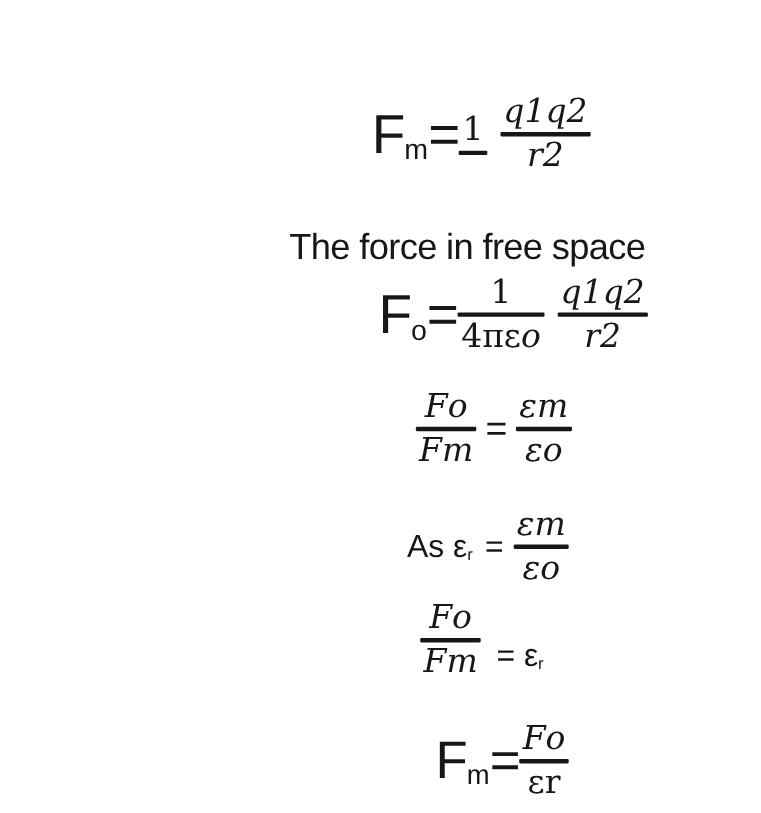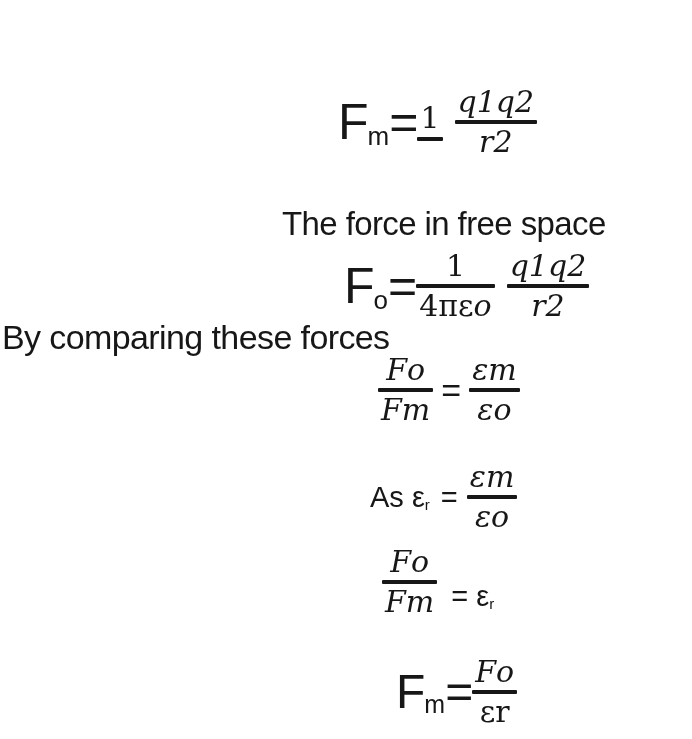--- a/index.html
+++ b/index.html
@@ -42,37 +42,36 @@
       <span class="num">1</span>
       <span class="bar"></span>
     </span>
     <span class="frac">
       <span class="num it">q1q2</span>
       <span class="bar"></span>
       <span class="den it">r2</span>
     </span>
   </div>
 
-  <div class="txt" style="left:282px;top:205px;font-size:33px;">The force in free space</div>
+  <div class="txt" style="left:263px;top:205px;font-size:33px;">The force in free space</div>
 
   <div class="eq" style="left:344px;top:250px;">
     <span class="lhs sans"><span>F</span><sub class="sub">o</sub><span>=</span></span>
     <span class="frac">
       <span class="num">1</span>
       <span class="bar"></span>
       <span class="den"><span>4πε</span><span class="it">o</span></span>
     </span>
     <span class="frac">
       <span class="num it">q1q2</span>
       <span class="bar"></span>
       <span class="den it">r2</span>
     </span>
   </div>
 
-  <div class="txt" style="left:2px;top:318px;font-size:34px;">By comparing these forces</div>
 
   <div class="eq" style="left:378px;top:354px;">
     <span class="frac">
       <span class="num it">Fo</span>
       <span class="bar"></span>
       <span class="den it">Fm</span>
     </span>
     <span class="sans eq-sign">=</span>
     <span class="frac">
       <span class="num it">εm</span>

